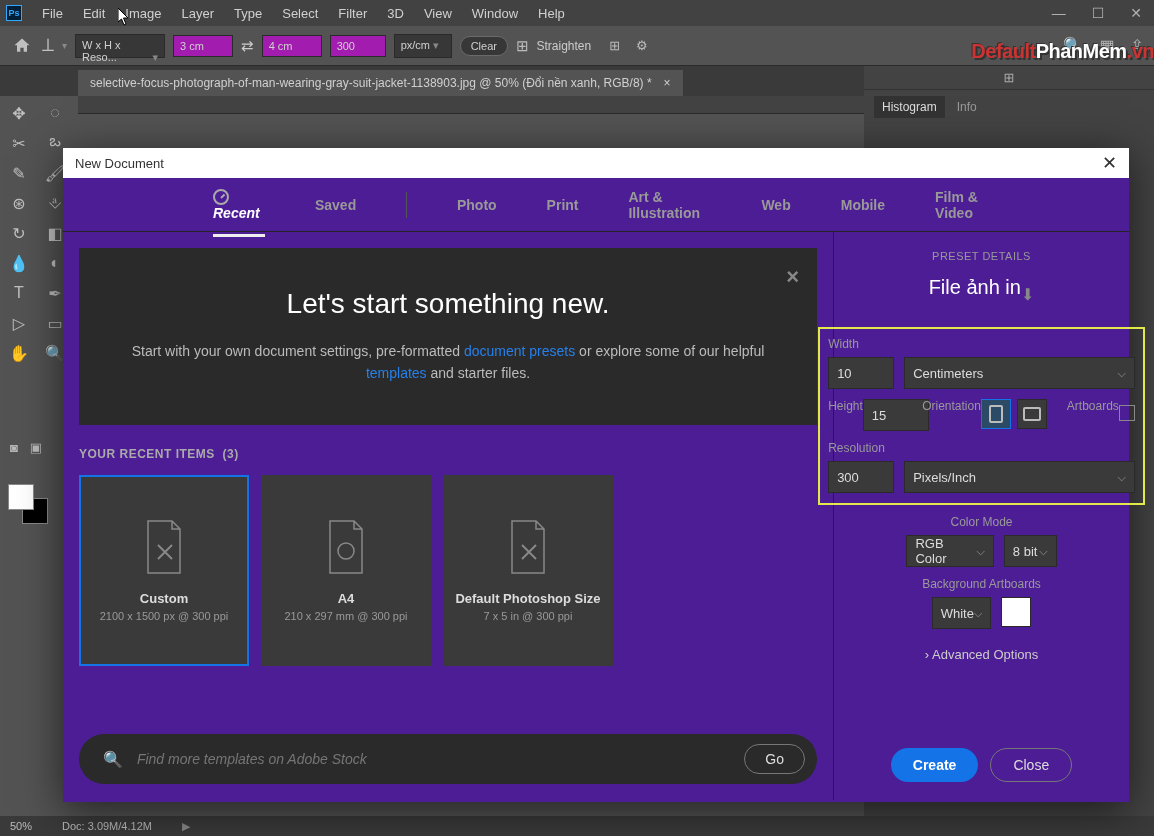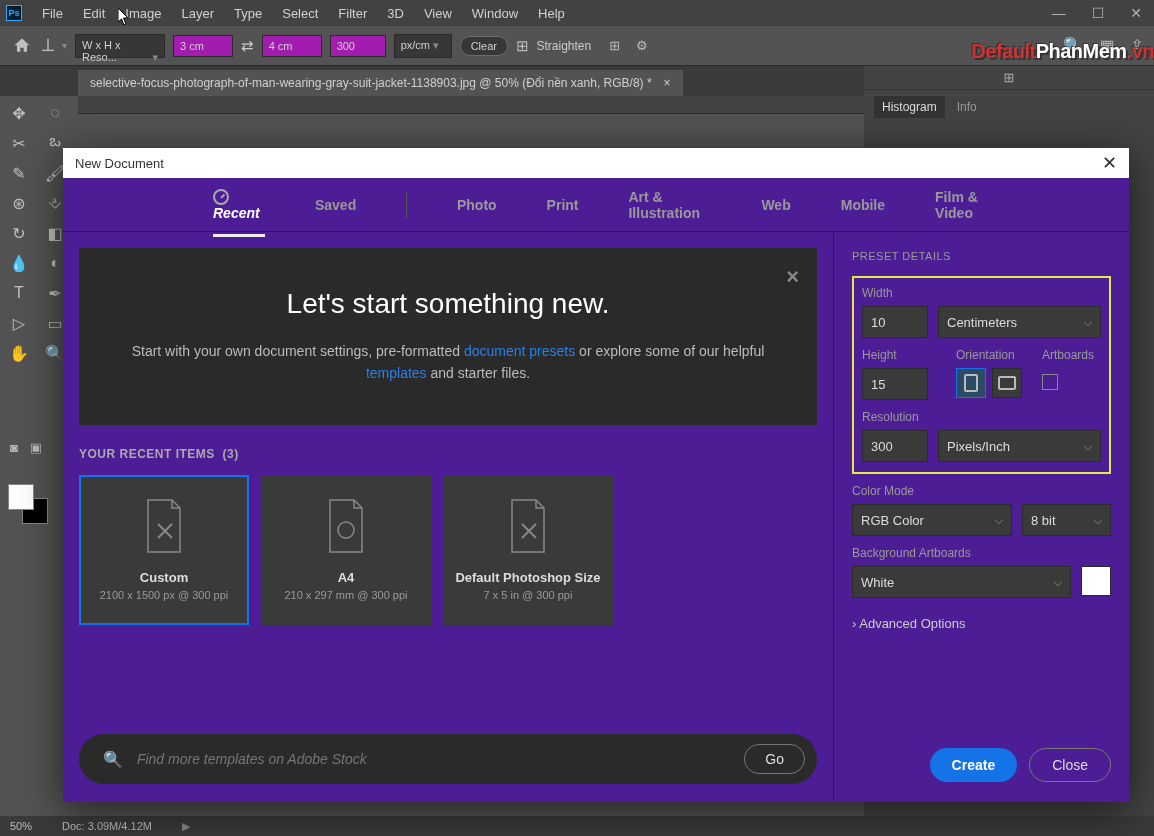--- a/index.html
+++ b/index.html
@@ -45,43 +45,43 @@
 .tab-clock::after { content:""; position:absolute; width:5px; height:2px; background:#aaa; top:6px; left:6px; transform-origin:left; transform:rotate(-45deg); }
 .nd-body { display:flex; height:568px; }
 .nd-left { flex:1; padding:16px; display:flex; flex-direction:column; }
 .hero-box { background:#2a2a2a; padding:40px 30px; text-align:center; position:relative; margin-bottom:22px; }
 .hero-x { position:absolute; top:16px; right:18px; color:#888; font-size:22px; font-weight:bold; cursor:default; }
 .hero-h { color:#fff; font-size:28px; font-weight:400; margin-bottom:20px; }
 .hero-p { color:#bbb; font-size:14px; line-height:1.6; }
 .hero-p a { color:#2680eb; text-decoration:none; }
 .recent-hdr { color:#aaa; font-size:12px; font-weight:600; letter-spacing:0.5px; margin-bottom:14px; }
 .recent-row { display:flex; gap:12px; }
-.preset { width:170px; height:150px; background:#3a3a3a; display:flex; flex-direction:column; align-items:center; justify-content:center; cursor:default; }
+.preset { width:170px; height:191px; background:#3a3a3a; display:flex; flex-direction:column; align-items:center; justify-content:center; cursor:default; }
 .preset.sel { border:2px solid #1473e6; background:#3a3a3a; }
 .preset-icon { width:44px; height:56px; margin-bottom:16px; }
 .preset-name { color:#ddd; font-size:13px; font-weight:600; margin-bottom:4px; }
 .preset-sub { color:#999; font-size:11px; }
 .search-bar { margin-top:auto; background:#2a2a2a; border-radius:26px; height:50px; display:flex; align-items:center; padding:0 12px 0 24px; }
 .search-ico { color:#888; margin-right:14px; font-size:16px; }
 .search-inp { background:transparent; border:none; color:#888; font-size:14px; font-style:italic; flex:1; outline:none; }
 .go-btn { border:1px solid #777; color:#ddd; background:transparent; border-radius:18px; padding:6px 20px; font-size:14px; }
 
-.nd-right { width:296px; border-left:1px solid #232323; padding:18px; display:flex; flex-direction:column; }
+.nd-right { width:296px; border-left:1px solid #232323; padding:18px; display:flex; flex-direction:column;align-items:center; }
 .pd-hdr { color:#999; font-size:11px; letter-spacing:0.5px; margin-bottom:14px; }
 .pd-name { color:#fff; font-size:20px; margin-bottom:14px; }
 .pd-save { float:right; color:#888; font-size:16px; }
 .hi-box { border:2px solid #e2e84a; padding:8px 8px 10px; margin-bottom:10px; }
 .pd-lbl { color:#999; font-size:12px; margin-bottom:6px; display:block; }
 .pd-row { display:flex; gap:10px; margin-bottom:10px; }
 .pd-inp { background:#3a3a3a; border:1px solid #2a2a2a; color:#ddd; padding:6px 8px; font-size:13px; height:32px; }
 .pd-inp.w { width:66px; }
 .pd-sel { background:#3a3a3a; border:1px solid #2a2a2a; color:#ddd; padding:6px 8px; font-size:13px; height:32px; flex:1; display:flex; align-items:center; justify-content:space-between; }
 .pd-sel .chev { color:#888; font-size:11px; }
 .orient-row { display:flex; gap:20px; }
-.orient-col { display:flex; flex-direction:column; }
+.orient-col { display:flex; flex-direction:row; }
 .orient-btns { display:flex; gap:6px; }
 .or-btn { width:30px; height:30px; background:#3a3a3a; border:1px solid #2a2a2a; display:flex; align-items:center; justify-content:center; }
 .or-btn.act { border:1px solid #1473e6; background:#2a4a66; }
 .orp { width:14px; height:18px; border:2px solid #bbb; border-radius:2px; }
 .orl { width:18px; height:14px; border:2px solid #bbb; border-radius:2px; }
 .cbx { width:16px; height:16px; border:1px solid #888; margin-top:6px; }
 .adv { color:#ccc; font-size:13px; margin-top:8px; }
 .adv::before { content:"\203A  "; }
 .nd-btns { margin-top:auto; display:flex; gap:12px; justify-content:flex-end; }
 .btn-create { background:#1473e6; border:none; color:#fff; border-radius:20px; padding:8px 22px; font-size:14px; font-weight:600; }
@@ -257,20 +257,24 @@
       </div>
       <div class="search-bar">
         <span class="search-ico">🔍</span>
         <input class="search-inp" placeholder="Find more templates on Adobe Stock" style="">
         <button class="go-btn">Go</button>
       </div>
     </div>
 
     <div class="nd-right">
       <div class="pd-hdr">PRESET DETAILS</div>
+      <div style="display:flex;align-items:center;margin-bottom:14px">
+        <div class="pd-name">File ảnh in</div>
+        <span class="pd-save" style="margin-left:auto">⬇</span>
+      </div>
       <div class="hi-box">
         <span class="pd-lbl">Width</span>
         <div class="pd-row">
           <input class="pd-inp w" value="10" style="">
           <div class="pd-sel">
               <span>Centimeters</span>
               <span class="chev">⌵</span>
             </div>
         </div>
         <div class="orient-row">

